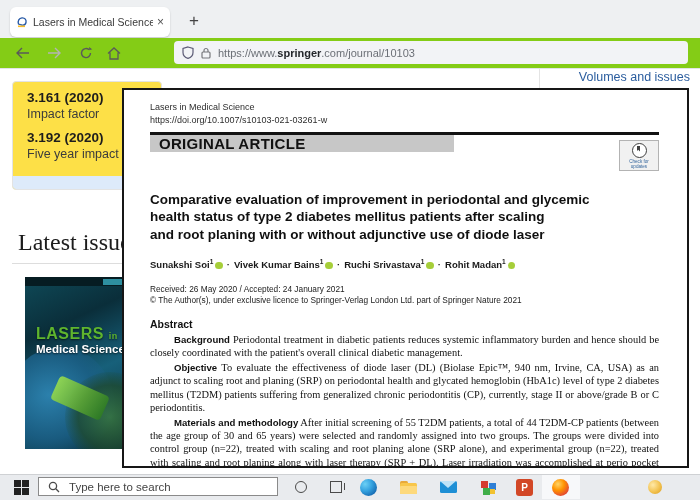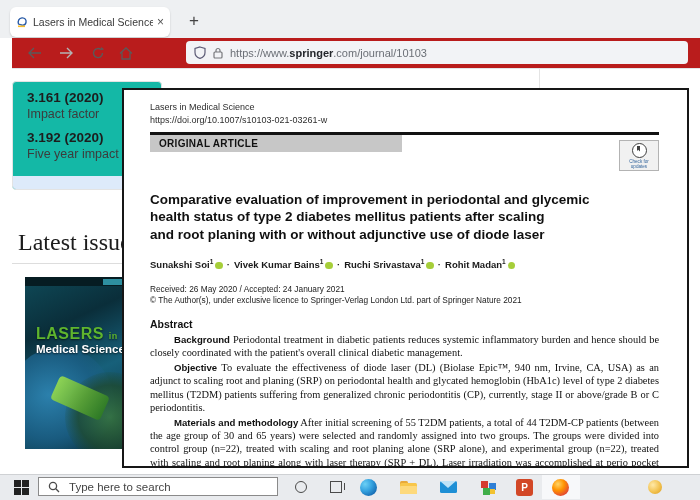--- a/index.html
+++ b/index.html
@@ -9,34 +9,34 @@
   
   .tabstrip{position:absolute;top:0;left:0;right:0;height:38px;background:#eef0f2;}
   .tab{position:absolute;left:10px;top:7px;width:160px;height:30px;background:#fff;
        border-radius:6px;box-shadow:0 1px 2px rgba(0,0,0,.18);display:flex;align-items:center;
        padding:0 6px;box-sizing:border-box;}
   .tab-title{font-size:10.5px;color:#3a3a3a;white-space:nowrap;overflow:hidden;
        text-overflow:clip;flex:1;margin-left:5px;}
   .tab-close{font-size:12px;color:#555;margin-left:4px;cursor:default;}
   .newtab{position:absolute;left:182px;top:9px;font-size:17px;color:#444;width:24px;height:24px;
        text-align:center;line-height:24px;}
-  .toolbar{position:absolute;top:38px;left:12px;right:0;height:30px;background:#b91c1c;
+  .toolbar{position:absolute;top:38px;left:0;right:0;height:30px;background:#84cc16;
        border-bottom:1px solid #e2e4e7;}
   .navico{position:absolute;top:5px;width:20px;height:20px;display:flex;align-items:center;justify-content:center;}
   .urlbar{position:absolute;left:174px;top:3px;height:23px;right:12px;background:#f2f3f6;
        border-radius:4px;display:flex;align-items:center;padding:0 8px;}
   .urltext{font-size:11px;color:#6b6f76;margin-left:7px;white-space:nowrap;}
   .urltext b{color:#23262b;}
 
   
   .content{position:absolute;top:69px;left:0;right:0;bottom:24px;background:#fff;}
   .volumes-link{position:absolute;top:1px;right:10px;font-size:12.5px;color:#2b5d9e;}
   .nav-divider{position:absolute;top:0;right:160px;width:1px;height:20px;background:#e4e4e4;}
 
-  .metric-card{position:absolute;left:12px;top:12px;width:150px;height:109px;background:#14b8a6;
+  .metric-card{position:absolute;left:12px;top:12px;width:150px;height:109px;background:#fde047;
        border:1px solid #e3e3e3;border-radius:4px;box-sizing:border-box;overflow:hidden;}
   .metric-card .inner{padding:8px 0 0 14px;}
   .m-val{font-size:13.5px;font-weight:bold;color:#1d1d1d;line-height:16px;}
   .m-lab{font-size:12.5px;color:#3c3c3c;line-height:16px;margin-bottom:8px;white-space:nowrap;}
   .card-band{position:absolute;left:0;right:0;bottom:0;height:13px;background:#ddeafa;}
 
   .latest-heading{position:absolute;left:18px;top:160px;font-family:"Liberation Serif",serif;
        font-size:24px;color:#1c1c1c;}
   .latest-divider{position:absolute;left:12px;top:194px;width:130px;height:1px;background:#ddd;}
 
@@ -58,22 +58,22 @@
   .cover-pub{position:absolute;right:5px;bottom:4px;color:rgba(255,255,255,.85);font-size:5.5px;}
 
   
   .paper{position:absolute;left:122px;top:88px;width:567px;height:380px;background:#fff;
        border:2px solid #161616;box-sizing:border-box;z-index:5;overflow:hidden;}
   .paper-inner{position:absolute;left:26px;right:28px;top:12px;}
   .p-journal{font-size:9px;color:#2e2e2e;}
   .p-doi{font-size:9px;color:#2e2e2e;margin-top:3px;}
   .p-rule{height:2.5px;background:#121212;margin-top:7px;}
   .p-typerow{position:relative;height:34px;}
-  .p-type{position:absolute;left:0;top:0;width:252px;height:17px;background:#c7c7c7;
-       font-size:10px;font-weight:bold;color:#111;line-height:17px;padding-left:9px;
+  .p-type{position:absolute;left:0;top:0;width:304px;height:17px;background:#c7c7c7;
+       font-size:15px;font-weight:bold;color:#111;line-height:17px;padding-left:9px;
        letter-spacing:.3px;box-sizing:border-box;}
   .p-badge{position:absolute;right:0;top:5px;width:40px;height:31px;border:1px solid #b3b3b3;
        background:#f1f1f1;text-align:center;box-sizing:border-box;}
   .p-badge-circle{width:13px;height:13px;border:1.5px solid #3f3f3f;border-radius:50%;
        margin:2px auto 0 auto;position:relative;background:#fff;}
   .p-badge-flag{position:absolute;left:4px;top:2px;width:3.5px;height:6px;background:#3f3f3f;
        clip-path:polygon(0 0,100% 0,100% 100%,50% 70%,0 100%);}
   .p-badge-txt{font-size:4.6px;color:#36679e;line-height:5.2px;margin-top:1.5px;}
   .p-title{margin-top:22px;font-size:13.5px;font-weight:bold;color:#101010;line-height:17.5px;}
   .p-authors{margin-top:15px;font-size:9.5px;font-weight:bold;color:#1a1a1a;}
@@ -175,20 +175,21 @@
           <rect x="1" y="5" width="8" height="6" rx="1" fill="none" stroke="#77787c" stroke-width="1.2"></rect>
           <path d="M3 5 V3.5 a2 2 0 0 1 4 0 V5" fill="none" stroke="#77787c" stroke-width="1.2"></path>
         </svg>
     </span>
     <span class="urltext"><span>https://www.</span><b>springer</b><span>.com/journal/10103</span></span>
   </div>
 </div>
 
 <div class="content">
   <span class="nav-divider"></span>
+  <a class="volumes-link">Volumes and issues</a>
 
   <div class="metric-card">
     <div class="inner">
       <div class="m-val">3.161 (2020)</div>
       <div class="m-lab">Impact factor</div>
       <div class="m-val">3.192 (2020)</div>
       <div class="m-lab">Five year impact fac</div>
     </div>
     <div class="card-band"></div>
   </div>

